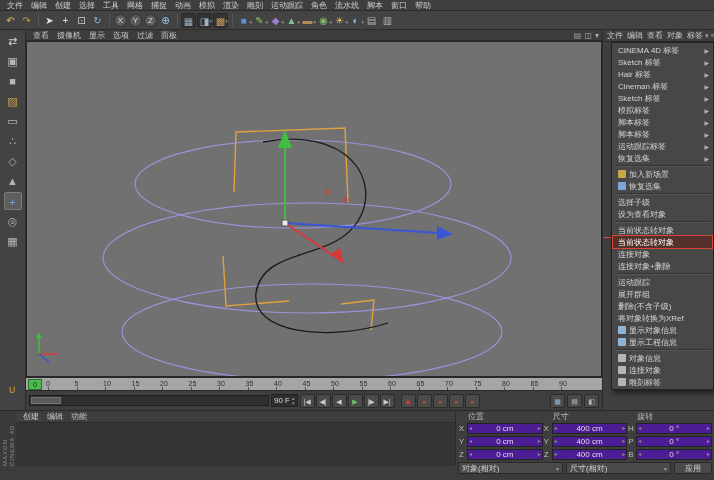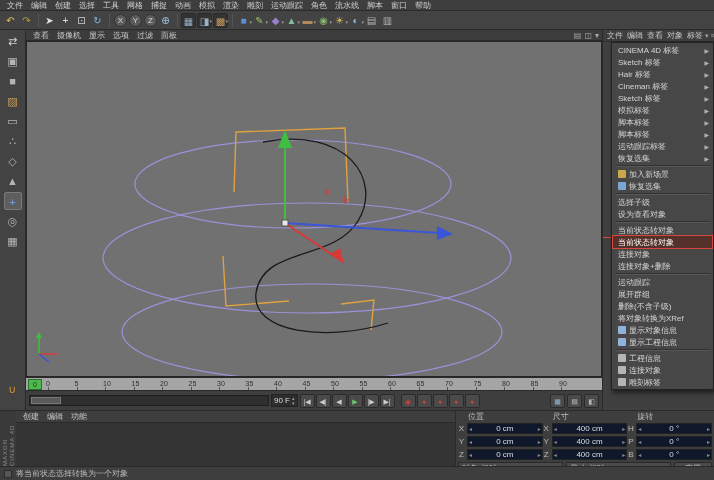--- a/index.html
+++ b/index.html
@@ -72,21 +72,21 @@
   #mat-tabs{position:absolute;left:16px;top:0;right:0;height:12px;background:#3e3e3e;border-bottom:1px solid #2b2b2b;display:flex;align-items:center;padding-left:3px}
   .mat-tab{font-size:8px;color:#c8c8c8;padding:0 4px;cursor:default}
   #mat-content{position:absolute;left:16px;top:12px;right:0;bottom:0;background:#343434}
 
   #coord-panel{position:absolute;left:455px;top:0;width:259px;height:56px;background:#3e3e3e;border-top:1px solid #2a2a2a;border-left:1px solid #2a2a2a;padding:1px 2px}
   #coord-columns{display:flex;gap:0}
   .coord-col{flex:1}
   .coord-head{font-size:8px;color:#bdbdbd;height:10px;line-height:10px;padding-left:10px}
   .coord-row{display:flex;align-items:center;height:13px;gap:2px}
   .coord-label{width:7px;font-size:8px;color:#bbb;text-align:center}
-  .coord-field{flex:1;height:11px;background:#0f172a;border:1px solid #222;display:flex;align-items:center;cursor:text}
+  .coord-field{flex:1;height:11px;background:#4c1d95;border:1px solid #222;display:flex;align-items:flex-start;cursor:text}
   .coord-field .sp{font-size:6px;color:#8a8a8a;padding:0 1px}
   .coord-field .val{flex:1;text-align:center;font-size:8px;color:#ddd}
   #coord-bottom{display:flex;align-items:center;gap:3px;margin-top:1px}
   .dropdown{height:12px;background:#4a4a4a;border:1px solid #2a2a2a;display:flex;align-items:center;padding:0 3px;font-size:8px;color:#d0d0d0;flex:1;cursor:pointer}
   .dropdown .dar{margin-left:auto;font-size:6px;color:#999}
   #apply-btn{height:12px;background:#4a4a4a;border:1px solid #2a2a2a;border-radius:2px;font-size:8px;color:#d0d0d0;padding:0 10px;line-height:11px;cursor:pointer}
 
   
   #statusbar{position:absolute;left:0;top:466px;width:714px;height:14px;background:#3e3e3e;border-top:1px solid #2a2a2a;display:flex;align-items:center;padding-left:4px;gap:4px}
   .st-ic{width:8px;height:8px;background:#565656;border:1px solid #2c2c2c}
@@ -388,21 +388,21 @@
           <span class="cm-ic" style="background: rgb(143, 179, 216);"></span>
           <span class="cm-label">显示对象信息</span>
         </div>
         <div class="cm-item">
           <span class="cm-ic" style="background: rgb(143, 179, 216);"></span>
           <span class="cm-label">显示工程信息</span>
         </div>
         <div class="cm-sep"></div>
         <div class="cm-item">
           <span class="cm-ic" style="background: rgb(181, 181, 181);"></span>
-          <span class="cm-label">工程信息</span>
+          <span class="cm-label">对象信息</span>
         </div>
         <div class="cm-item">
           <span class="cm-ic" style="background: rgb(181, 181, 181);"></span>
           <span class="cm-label">连接对象</span>
         </div>
         <div class="cm-item">
           <span class="cm-ic" style="background: rgb(181, 181, 181);"></span>
           <span class="cm-label">雕刻标签</span>
         </div>
       </div>
@@ -513,18 +513,14 @@
         </div>
         <div class="dropdown">
           <span>尺寸(相对)</span>
           <span class="dar">▾</span>
         </div>
         <div id="apply-btn">应用</div>
       </div>
     </div>
   </div>
 
-  <div id="statusbar">
-    <span class="st-ic"></span>
-    <span class="txt">将当前状态选择转换为一个对象</span>
-  </div>
 
 </div>
 
 </body></html>

